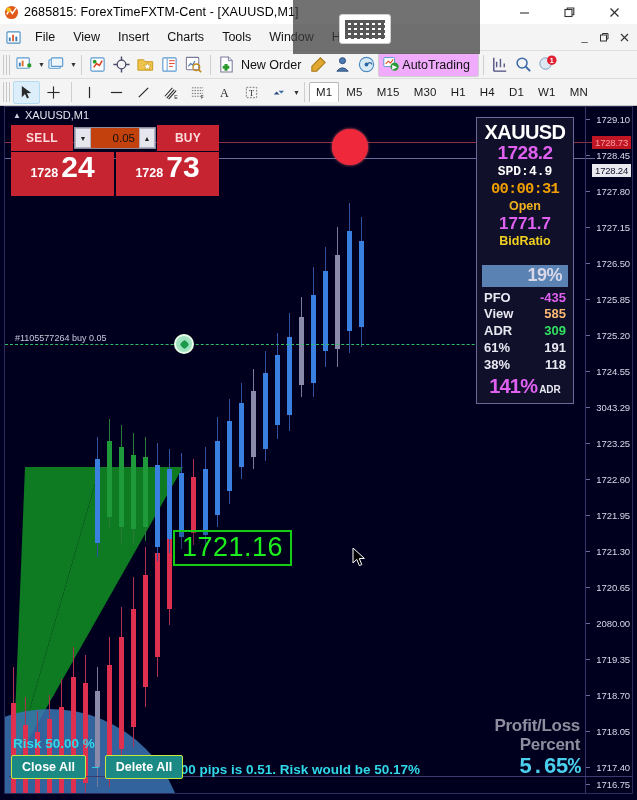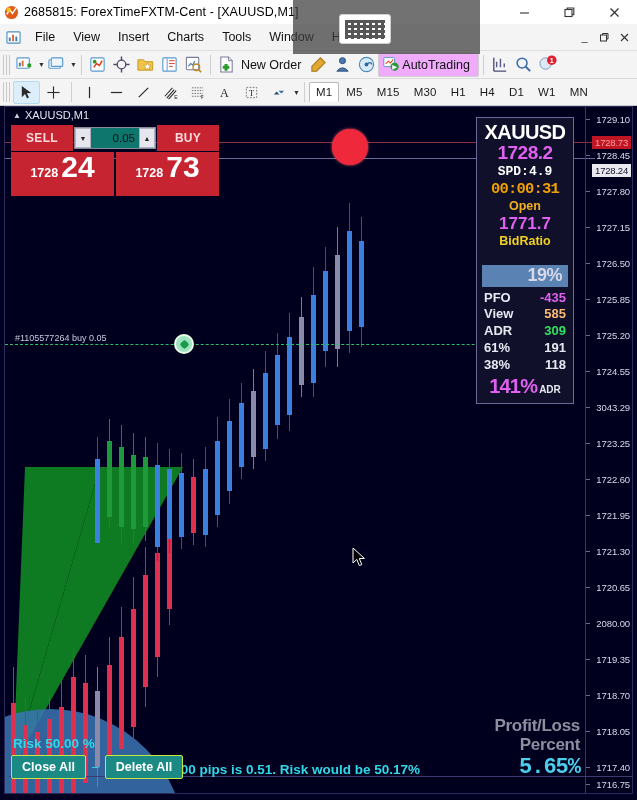--- a/index.html
+++ b/index.html
@@ -173,21 +173,21 @@
   .tradepanel{
     position:absolute; top:18px; left:6px; width:208px; z-index:25;
   }
   .tp-row1{ display:flex; align-items:center; height:26px; gap:0; }
   .tp-sell, .tp-buy{
     background:#c62430; color:#ffd9db; font-size:12px; font-weight:bold;
     width:62px; height:26px; display:flex; align-items:center; justify-content:center;
     letter-spacing:0.3px;
   }
   .tp-lot{
-    display:flex; align-items:center; height:22px; background:#0f766e;
+    display:flex; align-items:center; height:22px; background:#c2410c;
     border:1px solid #8a8a9a; width:82px; margin:0 1px;
   }
   .tp-spin{
     width:16px; height:20px; background:#e6e6ee; border:1px solid #b0b0c0;
     display:flex; align-items:center; justify-content:center; font-size:7px; color:#222;
   }
   .tp-lotval{ flex:1; text-align:right; font-size:11.5px; color:#111; padding-right:4px; }
   .tp-row2{ display:flex; gap:2px; margin-top:1px; }
   .tp-price{
     background:#c62430; width:103px; height:44px;
@@ -635,20 +635,21 @@
         <div class="wick" style="left:356px;top:110px;height:130px;background:#3050a0;"></div>
         <div class="body" style="left:354px;top:134px;height:86px;background:#3a80e0;"></div>
       </div>
 
       <div class="orderline" style="top:237px;width:560px;"></div>
       <div class="orderlbl" style="left:10px;top:226px;">#1105577264 buy 0.05</div>
       <div class="ordermark" style="left:169px;top:227px;"></div>
 
       <div class="redball" style="left:327px;top:22px;"></div>
 
+      <div class="pricebox" style="left:168px;top:423px;">1721.16</div>
     </div>
 
     <div class="axis">
       <div class="axis-tick" style="top:12px;"></div>
       <div class="axis-lbl" style="top:7px;">1729.10</div>
 
       <div class="ask-lbl" style="top:29px;">1728.73</div>
 
       <div class="axis-tick" style="top:48px;"></div>
       <div class="axis-lbl" style="top:43px;">1728.45</div>

